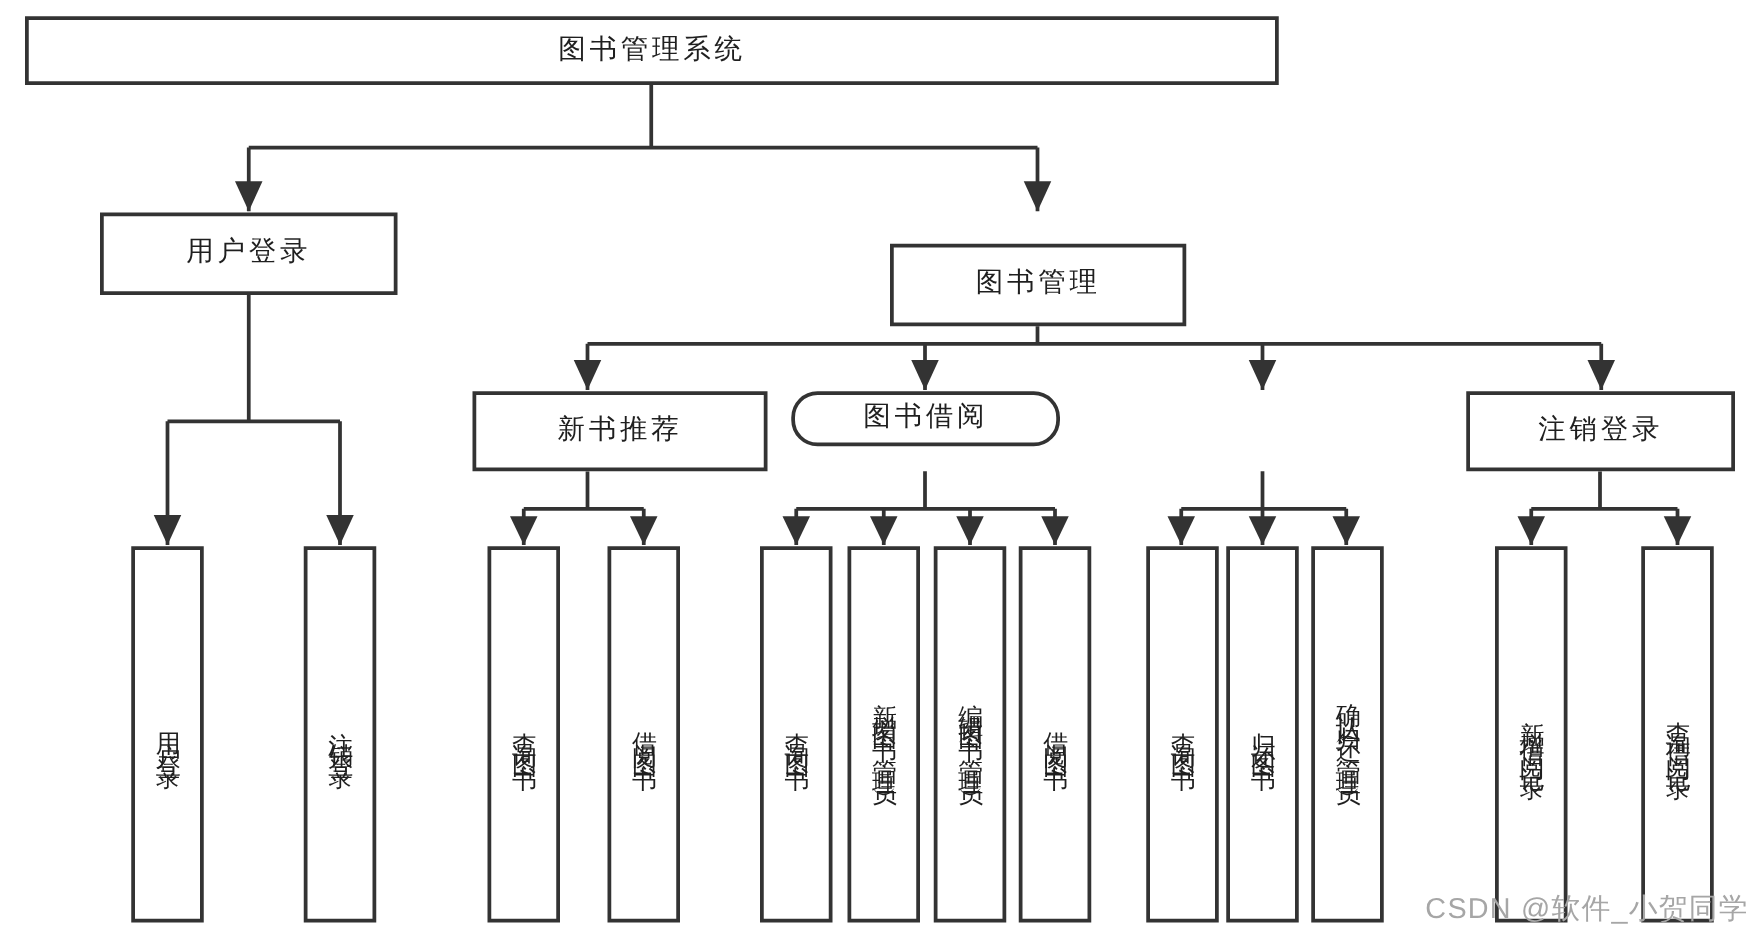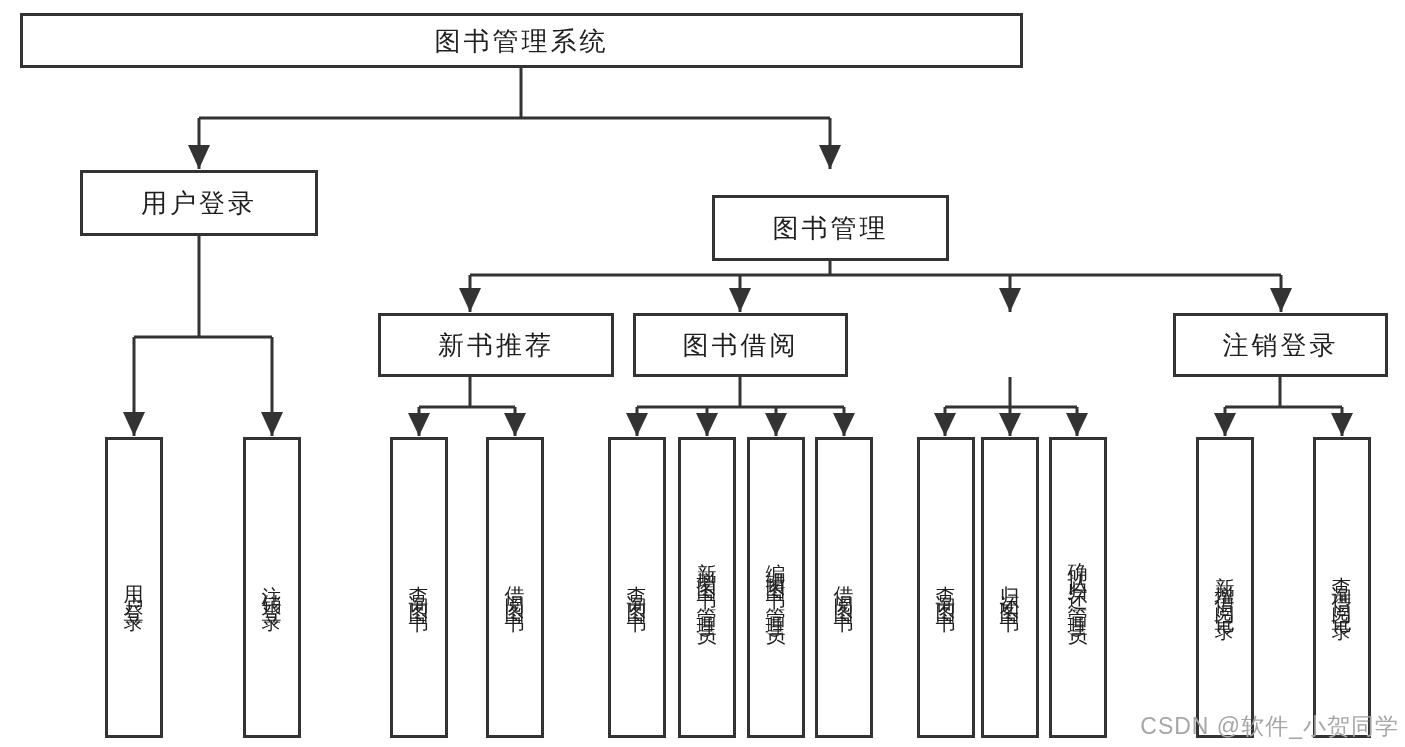--- a/index.html
+++ b/index.html
@@ -39,45 +39,46 @@
     position: absolute;
     background: var(--background);
     border: 3px solid var(--line);
     display: flex;
     align-items: center;
     justify-content: center;
     color: var(--text);
     z-index: 2;
   }
   .h-node {
-    font-size: 26px;
+    font-size: 22px;
     letter-spacing: 3px;
     line-height: 1;
     white-space: nowrap;
+    font-family: Liberation Mono, monospace;
   }
   .v-node {
     top: 437px;
     width: 58px;
     height: 301px;
     writing-mode: vertical-rl;
     text-orientation: mixed;
     font-size: 20px;
     letter-spacing: 9px;
     line-height: 1;
     white-space: nowrap;
   }
 
   
   .n-root { left: 20px; top: 13px; width: 1003px; height: 55px; }
   
   .n-b0 { left: 80px;  top: 170px; width: 238px; height: 66px; }
   .n-b1 { left: 712px; top: 170px; width: 237px; height: 66px; margin-top: 25px; }
   
   .n-g0 { left: 378px;  top: 313px; width: 236px; height: 64px; }
-  .n-g1 { left: 633px;  top: 313px; width: 215px; height: 64px; }
+  .n-g1 { left: 633px;  top: 313px; width: 215px; height: 44px; border-radius: 21px; }
   .n-g2 { left: 903px;  top: 313px; width: 215px; height: 64px; }
   .n-g3 { left: 1173px; top: 313px; width: 215px; height: 64px; }
   
   .n-l0  { left: 105px; }
   .n-l1  { left: 243px; }
   .n-l2  { left: 390px; }
   .n-l3  { left: 486px; }
   .n-l4  { left: 608px; }
   .n-l5  { left: 678px; }
   .n-l6  { left: 747px; }

